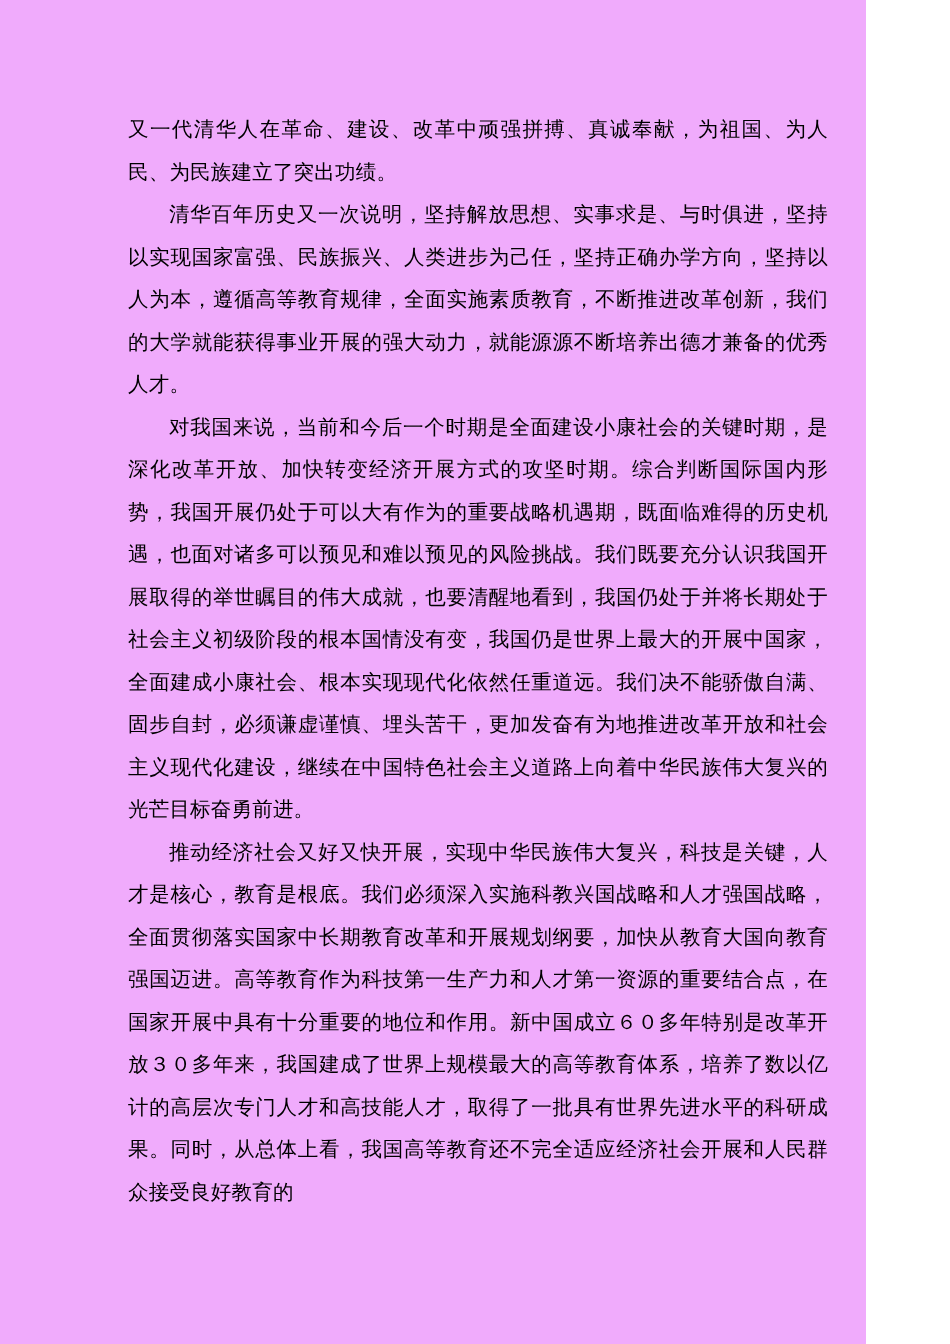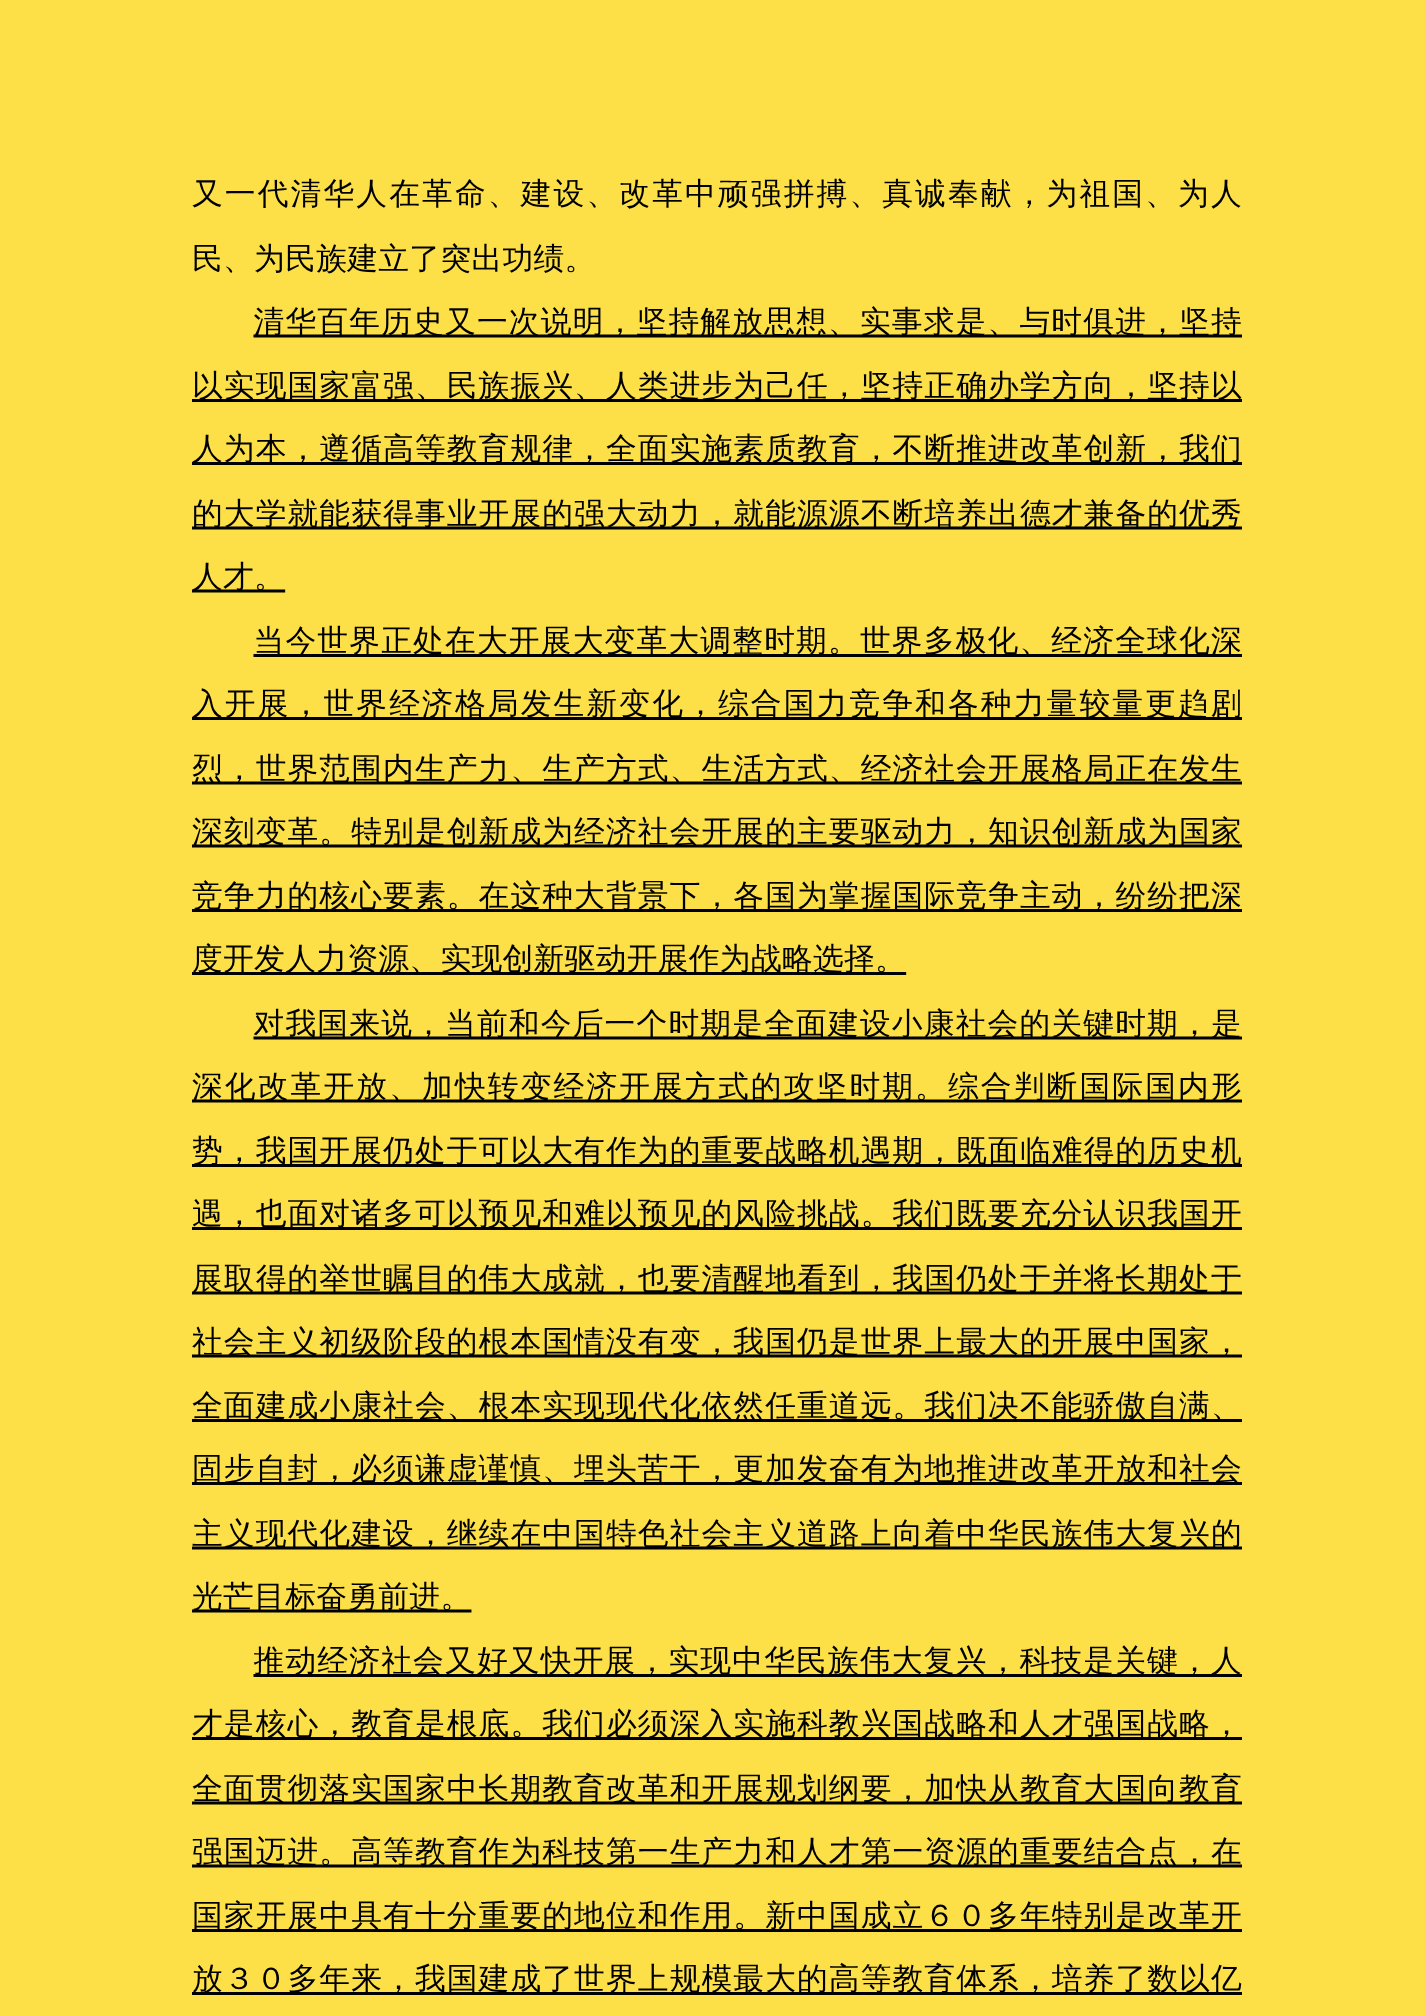--- a/index.html
+++ b/index.html
@@ -4,23 +4,23 @@
 <style>
   html, body {
     margin: 0;
     padding: 0;
     background: #ffffff;
   }
   body {
     font-family: "DejaVu Sans", "Liberation Sans", sans-serif;
   }
   .page {
-    width: 950px;
+    width: 866px;
     height: 1344px;
-    background: #fde047;
+    background: #f0abfc;
     position: relative;
     box-sizing: border-box;
     overflow: hidden;
   }
   .doc-body {
     position: absolute;
     left: 128px;
     top: 108px;
     width: 700px;
   }
@@ -29,27 +29,25 @@
     line-height: 42.5px;
     color: #000000;
     text-align: justify;
     text-justify: inter-ideograph;
     margin: 0 0 0 0;
     letter-spacing: 0.2px;
     font-family: "DejaVu Sans", "Liberation Sans", sans-serif;
   }
   .indent {
     text-indent: 2em;
-    text-decoration: underline;
   }
 </style>
 </head>
 <body>
 
 <div class="page">
   <div class="doc-body">
     <p class="para">又一代清华人在革命、建设、改革中顽强拼搏、真诚奉献，为祖国、为人民、为民族建立了突出功绩。</p>
     <p class="para indent">清华百年历史又一次说明，坚持解放思想、实事求是、与时俱进，坚持以实现国家富强、民族振兴、人类进步为己任，坚持正确办学方向，坚持以人为本，遵循高等教育规律，全面实施素质教育，不断推进改革创新，我们的大学就能获得事业开展的强大动力，就能源源不断培养出德才兼备的优秀人才。</p>
-    <p class="para indent">当今世界正处在大开展大变革大调整时期。世界多极化、经济全球化深入开展，世界经济格局发生新变化，综合国力竞争和各种力量较量更趋剧烈，世界范围内生产力、生产方式、生活方式、经济社会开展格局正在发生深刻变革。特别是创新成为经济社会开展的主要驱动力，知识创新成为国家竞争力的核心要素。在这种大背景下，各国为掌握国际竞争主动，纷纷把深度开发人力资源、实现创新驱动开展作为战略选择。</p>
     <p class="para indent">对我国来说，当前和今后一个时期是全面建设小康社会的关键时期，是深化改革开放、加快转变经济开展方式的攻坚时期。综合判断国际国内形势，我国开展仍处于可以大有作为的重要战略机遇期，既面临难得的历史机遇，也面对诸多可以预见和难以预见的风险挑战。我们既要充分认识我国开展取得的举世瞩目的伟大成就，也要清醒地看到，我国仍处于并将长期处于社会主义初级阶段的根本国情没有变，我国仍是世界上最大的开展中国家，全面建成小康社会、根本实现现代化依然任重道远。我们决不能骄傲自满、固步自封，必须谦虚谨慎、埋头苦干，更加发奋有为地推进改革开放和社会主义现代化建设，继续在中国特色社会主义道路上向着中华民族伟大复兴的光芒目标奋勇前进。</p>
     <p class="para indent">推动经济社会又好又快开展，实现中华民族伟大复兴，科技是关键，人才是核心，教育是根底。我们必须深入实施科教兴国战略和人才强国战略，全面贯彻落实国家中长期教育改革和开展规划纲要，加快从教育大国向教育强国迈进。高等教育作为科技第一生产力和人才第一资源的重要结合点，在国家开展中具有十分重要的地位和作用。新中国成立６０多年特别是改革开放３０多年来，我国建成了世界上规模最大的高等教育体系，培养了数以亿计的高层次专门人才和高技能人才，取得了一批具有世界先进水平的科研成果。同时，从总体上看，我国高等教育还不完全适应经济社会开展和人民群众接受良好教育的</p>
   </div>
 </div>
 
 </body></html>

